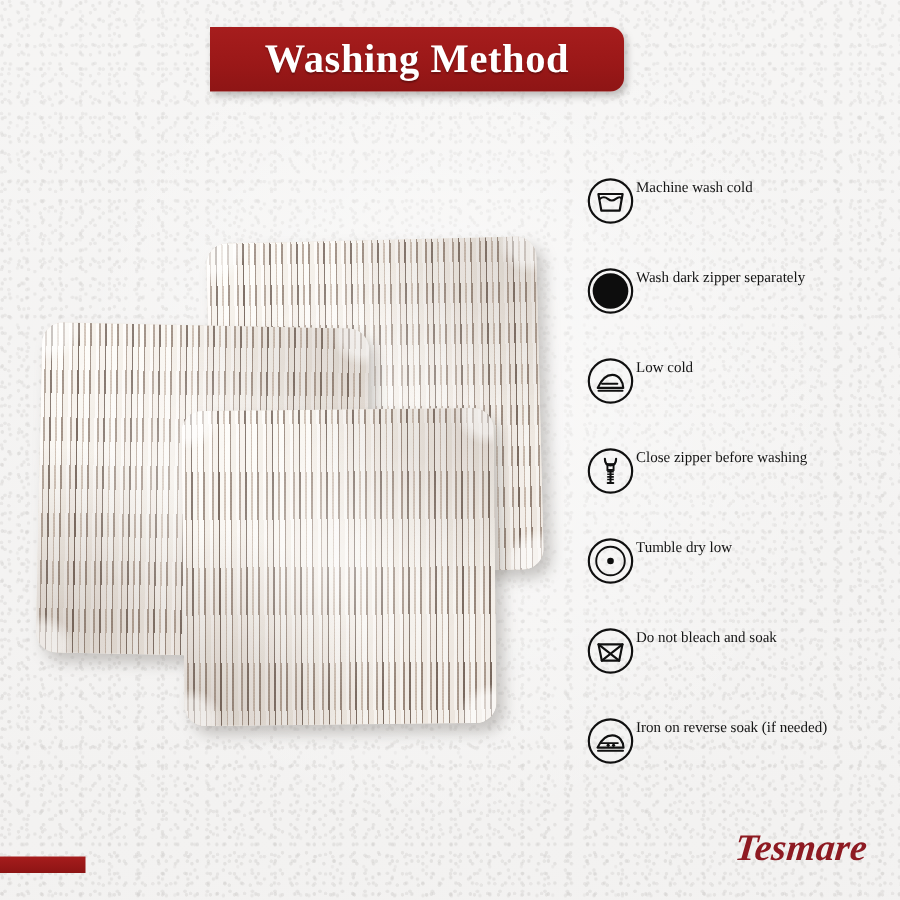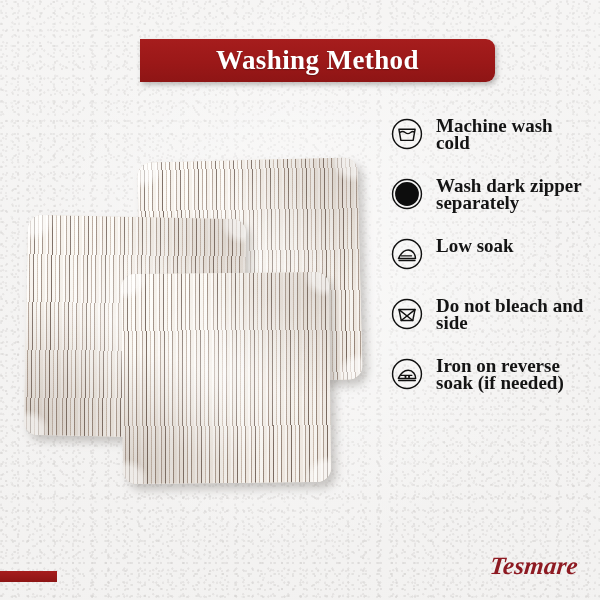--- a/index.html
+++ b/index.html
@@ -49,22 +49,22 @@
     background:
       radial-gradient(ellipse at 50% 45%, rgba(255,255,255,.55) 0%, rgba(255,255,255,0) 62%),
       linear-gradient(180deg, rgba(255,255,255,.25), rgba(240,239,238,.10));
     pointer-events: none;
   }
 
   
   #title-banner {
     position: absolute;
     left: 140px;
-    top: 39px;
-    width: 355px;
+    top: 18px;
+    width: 276px;
     height: 43px;
     background: linear-gradient(180deg, #a61d1d 0%, #9b1818 55%, #8e1515 100%);
     border-top-right-radius: 9px;
     border-bottom-right-radius: 9px;
     box-shadow: 2px 3px 5px rgba(120,115,112,.45);
     display: flex;
     align-items: center;
     justify-content: center;
   }
   #title-banner .title-text {
@@ -91,25 +91,25 @@
     align-items: flex-start;
   }
   .care-icon {
     flex: 0 0 auto;
     width: 34px;
     height: 34px;
     margin-top: 1px;
   }
   .care-icon svg { display: block; width: 34px; height: 34px; }
   .care-label {
-    margin-left: 12px;
+    margin-left: 0;
     margin-top: 1px;
     font-family: "Liberation Serif", "DejaVu Serif", serif;
-    font-weight: bold;
-    font-size: 19px;
+    font-weight: normal;
+    font-size: 10px;
     line-height: 17px;
     color: #141414;
     max-width: 155px;
   }
 
   
   #pillow-group {
     position: absolute;
     left: 12px;
     top: 155px;
@@ -272,34 +272,57 @@
 
     <div class="care-row">
       <span class="care-icon">
         <svg viewBox="0 0 40 40">
           <circle cx="20" cy="20" r="17" fill="none" stroke="#101010" stroke-width="1.7"></circle>
           <path d="M10 25.4 H30 C30 21 27 15.2 21.4 15.2 C17 15.2 13 18.6 10 25.4 Z" fill="none" stroke="#101010" stroke-width="1.7" stroke-linejoin="round"></path>
           <path d="M13.3 22.2 H25.4" stroke="#101010" stroke-width="1.5" stroke-linecap="round"></path>
           <path d="M10.6 27.6 H29.4" stroke="#101010" stroke-width="1.6" stroke-linecap="round"></path>
         </svg>
       </span>
-      <span class="care-label">Low soak</span>
-    </div>
-
-
+      <span class="care-label">Low cold</span>
+    </div>
+
+    <div class="care-row">
+      <span class="care-icon">
+        <svg viewBox="0 0 40 40">
+          <circle cx="20" cy="20" r="17" fill="none" stroke="#101010" stroke-width="1.7"></circle>
+          <path d="M15.6 10.4 C15.6 14.4 18 15.6 20 15.6 C22 15.6 24.4 14.4 24.4 10.4" fill="none" stroke="#101010" stroke-width="1.7" stroke-linecap="round"></path>
+          <rect x="17.6" y="14.6" width="4.8" height="4.6" fill="none" stroke="#101010" stroke-width="1.5"></rect>
+          <path d="M20 19.2 V29.4" stroke="#101010" stroke-width="1.6"></path>
+          <path d="M17.4 20.6 H22.6 M17.4 22.6 H22.6 M17.4 24.6 H22.6 M17.4 26.6 H22.6" stroke="#101010" stroke-width="1.2"></path>
+          <path d="M17.8 29.4 H22.2" stroke="#101010" stroke-width="1.6" stroke-linecap="round"></path>
+        </svg>
+      </span>
+      <span class="care-label">Close zipper before washing</span>
+    </div>
+
+    <div class="care-row">
+      <span class="care-icon">
+        <svg viewBox="0 0 40 40">
+          <circle cx="20" cy="20" r="17" fill="none" stroke="#101010" stroke-width="1.7"></circle>
+          <circle cx="20" cy="20" r="11.2" fill="none" stroke="#101010" stroke-width="1.5"></circle>
+          <circle cx="20" cy="20" r="2.6" fill="#0d0d0d"></circle>
+        </svg>
+      </span>
+      <span class="care-label">Tumble dry low</span>
+    </div>
 
     <div class="care-row">
       <span class="care-icon">
         <svg viewBox="0 0 40 40">
           <circle cx="20" cy="20" r="17" fill="none" stroke="#101010" stroke-width="1.7"></circle>
           <path d="M10.6 14.8 H29.4 L26.8 27.6 H13.2 Z" fill="none" stroke="#101010" stroke-width="1.7" stroke-linejoin="round"></path>
           <path d="M10.6 14.8 L26.8 27.6 M29.4 14.8 L13.2 27.6" stroke="#101010" stroke-width="1.7" stroke-linecap="round"></path>
         </svg>
       </span>
-      <span class="care-label">Do not bleach and side</span>
+      <span class="care-label">Do not bleach and soak</span>
     </div>
 
     <div class="care-row">
       <span class="care-icon">
         <svg viewBox="0 0 40 40">
           <circle cx="20" cy="20" r="17" fill="none" stroke="#101010" stroke-width="1.7"></circle>
           <path d="M9.8 25.2 H30.2 C30.2 21 27.2 15.6 21.4 15.6 C16.8 15.6 12.8 18.6 9.8 25.2 Z" fill="none" stroke="#101010" stroke-width="1.7" stroke-linejoin="round"></path>
           <path d="M12.8 21.6 H25.8" stroke="#101010" stroke-width="1.4" stroke-linecap="round"></path>
           <circle cx="18.2" cy="23.4" r="1.25" fill="#0d0d0d"></circle>
           <circle cx="22.4" cy="23.4" r="1.25" fill="#0d0d0d"></circle>

